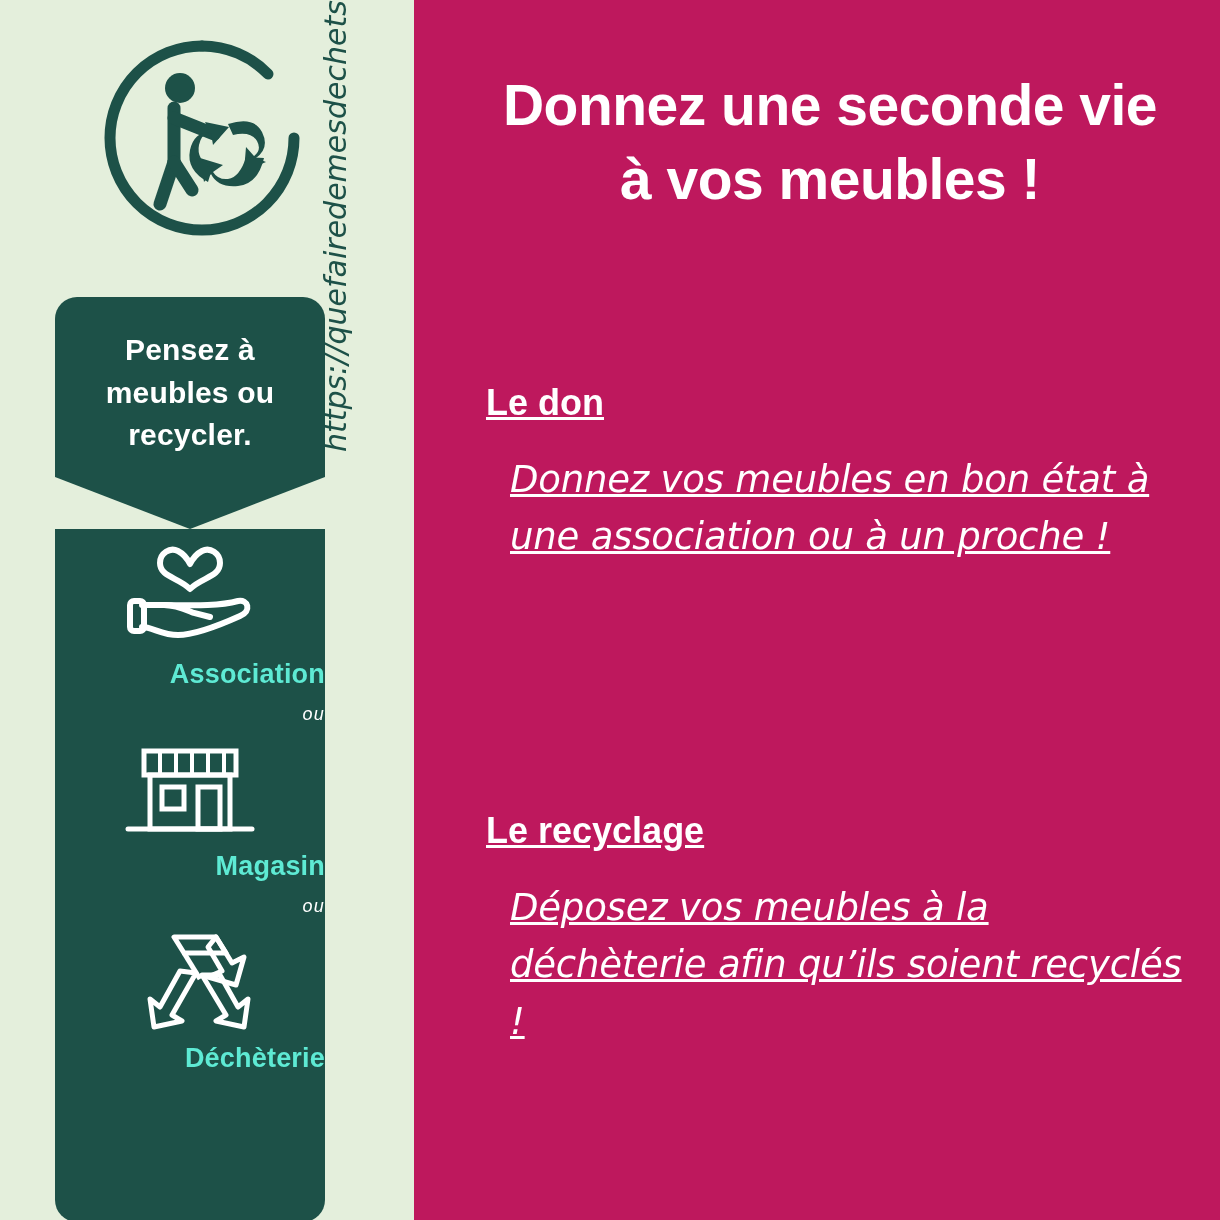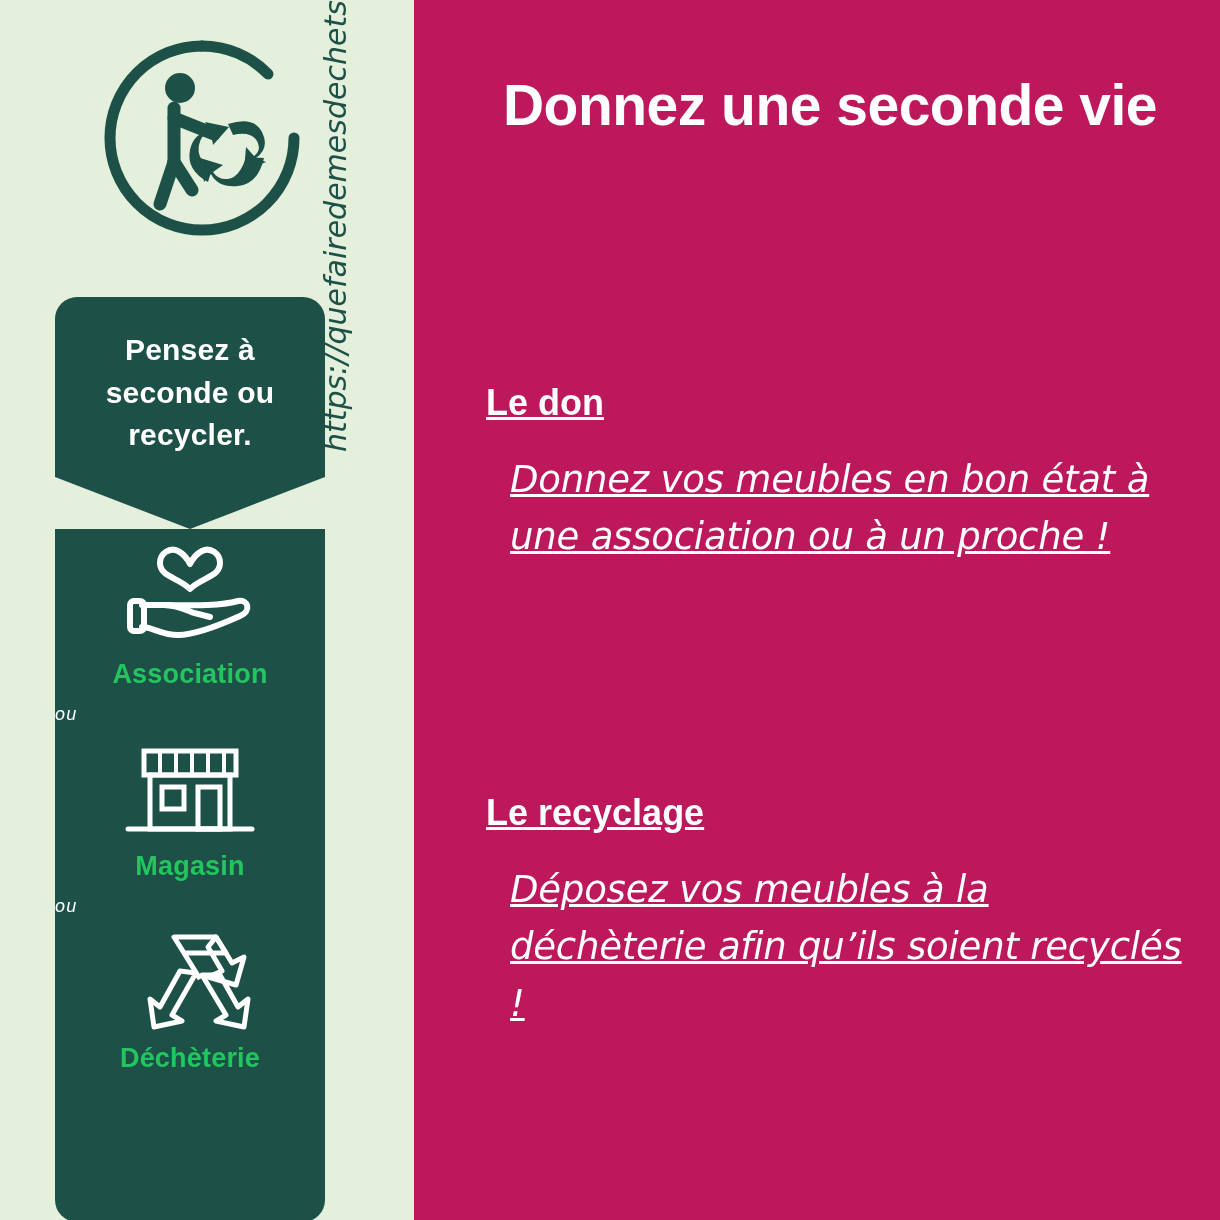--- a/index.html
+++ b/index.html
@@ -76,37 +76,37 @@
     border-right: 135px solid #e4efdc;
     border-top: 52px solid #1d5148;
   }
   .steps {
     position: absolute;
     left: 0;
     top: 246px;
     width: 270px;
   }
   .step {
-    text-align: center;
-    color: #22c55e;
+    text-align: right;
+    color: #5eead4;
   }
   .step-icon {
     height: 110px;
     display: flex;
     align-items: center;
     justify-content: center;
   }
   .step-label {
     font-size: 27px;
     font-weight: bold;
     margin-top: 6px;
     letter-spacing: 0.2px;
   }
   .step-or {
-    text-align: left;
+    text-align: right;
     color: #ffffff;
     font-size: 18px;
     font-style: italic;
     letter-spacing: 1.2px;
     margin: 14px 0 10px 0;
   }
   .url-vertical {
     position: absolute;
     left: 318px;
     top: 452px;
@@ -140,21 +140,21 @@
     line-height: 1.3;
     letter-spacing: -0.5px;
   }
   .section {
     position: absolute;
     left: 72px;
     width: 700px;
     text-decoration: underline;
   }
   .section-1 { top: 382px; }
-  .section-2 { top: 792px; }
+  .section-2 { top: 810px; }
   .section-head {
     font-size: 36px;
     font-weight: bold;
     margin-bottom: 28px;
     letter-spacing: 0px;
   }
   .section-body {
     font-size: 37px;
     font-style: italic;
     line-height: 1.54;
@@ -187,21 +187,21 @@
         <path d="M140 92 q26 -8 34 8 q8 16 -6 26 l10 4 -22 9 2 -24 8 9 q8 -6 3 -15 q-6 -10 -24 -6 z" fill="#1d5148"></path>
         <path d="M176 126 q-6 26 -26 28 q-20 2 -27 -12 l-7 8 -4 -24 23 7 -10 7 q5 8 15 7 q12 -2 18 -22 z" fill="#1d5148"></path>
         <path d="M120 150 q-22 -12 -18 -32 q4 -18 20 -18 l-5 -10 24 5 -16 18 -2 -12 q-10 1 -12 12 q-3 14 13 24 z" fill="#1d5148"></path>
       </svg>
     </div>
 
     <div class="infocard">
 
       <div class="infocard-head">
         <div>Pensez à</div>
-        <div>seconde ou</div>
+        <div>meubles ou</div>
         <div>recycler.</div>
       </div>
 
       <div class="head-notch-mask">
         <div class="head-notch-inner"></div>
       </div>
 
       <div class="steps">
 
         <div class="step">
@@ -250,20 +250,21 @@
       </div>
     </div>
 
     <div class="url-vertical">https://quefairedemesdechets.fr</div>
   </div>
 
   <div class="right-panel">
 
     <div class="title">
       <div>Donnez une seconde vie</div>
+      <div>à vos meubles !</div>
     </div>
 
     <div class="section section-1">
       <div class="section-head">Le don</div>
       <div class="section-body">Donnez vos meubles en bon état à une association ou à un proche !</div>
     </div>
 
     <div class="section section-2">
       <div class="section-head">Le recyclage</div>
       <div class="section-body">Déposez vos meubles à la déchèterie afin qu’ils soient recyclés !</div>

